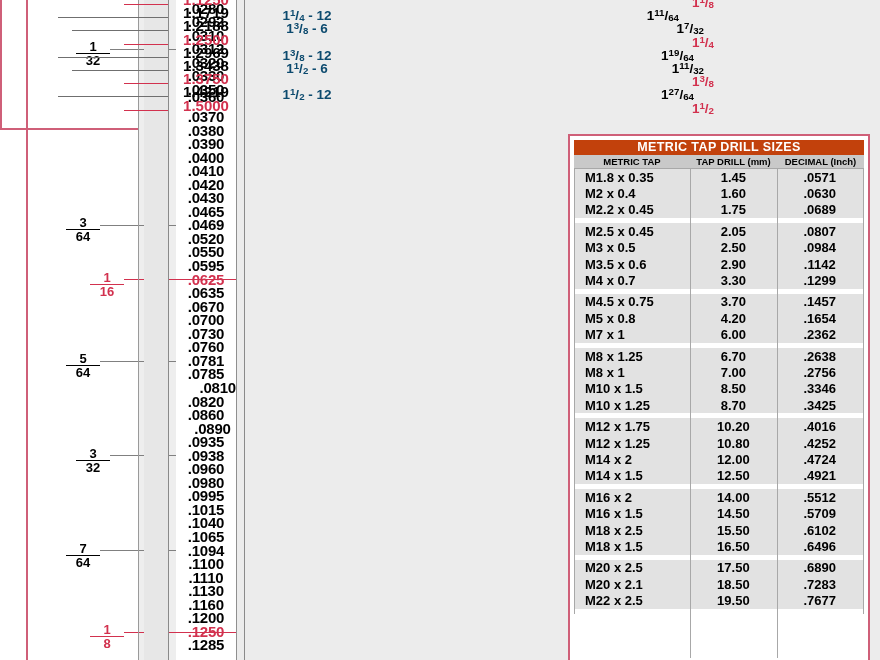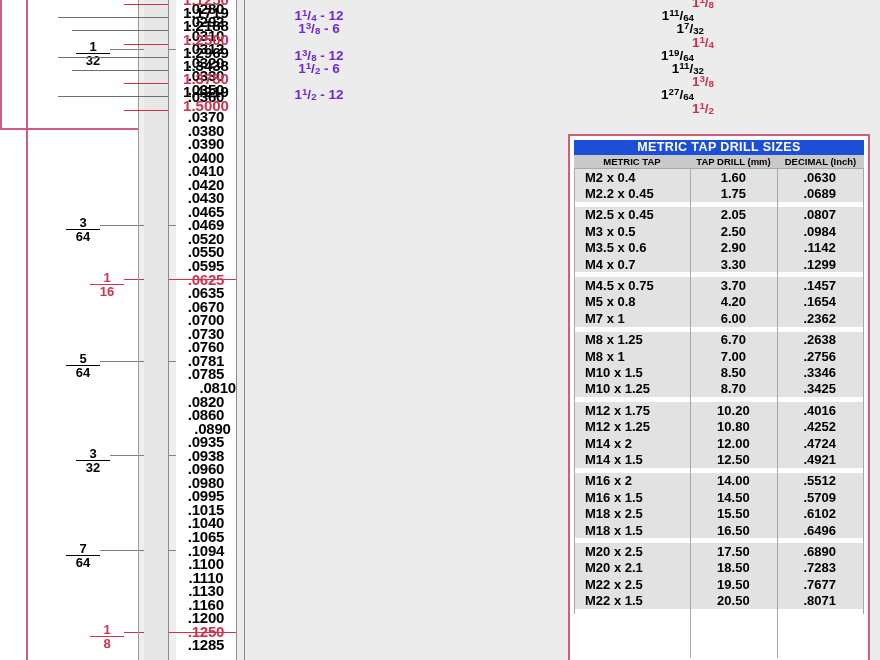--- a/index.html
+++ b/index.html
@@ -53,31 +53,31 @@
      border:2px solid #cf5f78;border-top:none;box-sizing:border-box;background:#fff;}
   .rf-row{position:absolute;left:0;right:0;height:21px;line-height:21px;}
   .rf-label{position:absolute;right:124px;font-weight:bold;font-size:14px;
             color:#000;white-space:nowrap;text-align:right;}
   .rf-label.hi{color:#d2314e;}
   .rf-line{position:absolute;top:11px;height:0;border-top:1.3px solid #6f6f6f;}
   .rf-line.hi{border-top:1.3px solid #d2314e;}
   .rf-dec{position:absolute;left:168px;width:76px;text-align:center;
           font-weight:bold;font-size:15px;color:#000;}
   .rf-dec.hi{color:#d2314e;}
-  .rf-tap{position:absolute;left:260px;width:118px;text-align:center;
-          font-weight:bold;font-size:13.5px;color:#6d28d9;}
+  .rf-tap{position:absolute;left:248px;width:118px;text-align:center;
+          font-weight:bold;font-size:13.5px;color:#0c4a6e;}
   #rf-band-grey{position:absolute;left:144px;width:24px;top:0;bottom:0;background:#e7e7e7;}
   #rf-sep1{position:absolute;left:168px;top:0;bottom:0;width:0;border-left:1px solid #8a8a8a;}
   #rf-sep2{position:absolute;left:244px;top:0;bottom:0;width:0;border-left:1px solid #8a8a8a;}
   #rf-shade{position:absolute;left:245px;right:0;top:0;bottom:0;background:#ececec;}
 
   
   #metric-panel{position:absolute;left:568px;top:134px;width:302px;height:530px;
       border:2px solid #cf5f78;box-sizing:border-box;background:#fff;padding:4px;}
-  #metric-title{background:#1d4ed8;color:#fff;font-weight:bold;font-size:12.5px;
+  #metric-title{background:#c2410c;color:#fff;font-weight:bold;font-size:12.5px;
       text-align:center;letter-spacing:.4px;height:15px;line-height:15px;}
   .mhead{display:flex;background:#c9c9c9;height:13px;align-items:center;
       border-bottom:1px solid #a8a8a8;}
   .mhead div{font-size:9.5px;font-weight:bold;text-align:center;color:#000;}
   .mrow{display:flex;height:16.4px;align-items:center;background:#e2e2e2;}
   .mrow.spacer{height:5px;background:#fff;}
   .mrow .c0{width:40%;font-size:13px;font-weight:bold;padding-left:10px;
       box-sizing:border-box;color:#000;}
   .mrow .c1{width:30%;font-size:13px;font-weight:bold;text-align:center;color:#000;}
   .mrow .c2{width:30%;font-size:13px;font-weight:bold;text-align:center;color:#000;}
@@ -510,21 +510,21 @@
   <div id="rf-shade"></div>
   <div id="rf-sep1"></div>
   <div id="rf-sep2"></div>
   <div id="rf-rows">
       <div class="rf-row" style="top: -7px; height: 13.2px; line-height: 13.2px;">
         <div class="rf-label hi" style="top: 0px; height: 13.2px; line-height: 13.2px; right: 166px;"><span class="ifr">1<sup>1</sup>/<sub>8</sub></span></div>
         <div class="rf-line hi" style="left: 124px; width: 44px;"></div>
         <div class="rf-dec hi" style="top: 0px; height: 13.2px; line-height: 13.2px;">1.1250</div>
       </div>
       <div class="rf-row" style="top: 6.2px; height: 13.2px; line-height: 13.2px;">
-        <div class="rf-label" style="top: 0px; height: 13.2px; line-height: 13.2px; right: 186px;"><span class="ifr">1<sup>11</sup>/<sub>64</sub></span></div>
+        <div class="rf-label" style="top: 0px; height: 13.2px; line-height: 13.2px; right: 201px;"><span class="ifr">1<sup>11</sup>/<sub>64</sub></span></div>
         <div class="rf-line" style="left: 58px; width: 110px;"></div>
         <div class="rf-dec" style="top: 0px; height: 13.2px; line-height: 13.2px;">1.1719</div>
         <div class="rf-tap" style="top: 0px; height: 13.2px; line-height: 13.2px;"><span class="ifr">1<sup>1</sup>/<sub>4</sub> - 12</span></div>
       </div>
       <div class="rf-row" style="top: 19.4px; height: 13.2px; line-height: 13.2px;">
         <div class="rf-label" style="top: 0px; height: 13.2px; line-height: 13.2px; right: 176px;"><span class="ifr">1<sup>7</sup>/<sub>32</sub></span></div>
         <div class="rf-line" style="left: 72px; width: 96px;"></div>
         <div class="rf-dec" style="top: 0px; height: 13.2px; line-height: 13.2px;">1.2188</div>
         <div class="rf-tap" style="top: 0px; height: 13.2px; line-height: 13.2px;"><span class="ifr">1<sup>3</sup>/<sub>8</sub> - 6</span></div>
       </div>
@@ -566,20 +566,25 @@
 
 <div id="metric-panel">
   <div id="metric-title">METRIC TAP DRILL SIZES</div>
   <div class="mhead">
     <div class="c0">METRIC TAP</div>
     <div class="c1">TAP DRILL (mm)</div>
     <div class="c2">DECIMAL (Inch)</div>
   </div>
   <div class="mbody" id="metric-body">
       <div class="mrow">
+        <div class="c0">M1.8 x 0.35</div>
+        <div class="c1">1.45</div>
+        <div class="c2">.0571</div>
+      </div>
+      <div class="mrow">
         <div class="c0">M2 x 0.4</div>
         <div class="c1">1.60</div>
         <div class="c2">.0630</div>
       </div>
       <div class="mrow">
         <div class="c0">M2.2 x 0.45</div>
         <div class="c1">1.75</div>
         <div class="c2">.0689</div>
       </div>
       <div class="mrow spacer"></div>
@@ -691,22 +696,17 @@
       <div class="mrow">
         <div class="c0">M20 x 2.1</div>
         <div class="c1">18.50</div>
         <div class="c2">.7283</div>
       </div>
       <div class="mrow">
         <div class="c0">M22 x 2.5</div>
         <div class="c1">19.50</div>
         <div class="c2">.7677</div>
       </div>
-      <div class="mrow">
-        <div class="c0">M22 x 1.5</div>
-        <div class="c1">20.50</div>
-        <div class="c2">.8071</div>
-      </div>
       <div class="mrow spacer"></div>
     </div>
 <div class="vline" style="left: calc(40% + 0.8px); top: 32px; bottom: 4px; width: 0px; border-left: 1px solid rgb(168, 168, 168);"></div>
     <div class="vline" style="left: calc(70% - 1.6px); top: 32px; bottom: 4px; width: 0px; border-left: 1px solid rgb(168, 168, 168);"></div>
   </div>
 
 </body></html>

